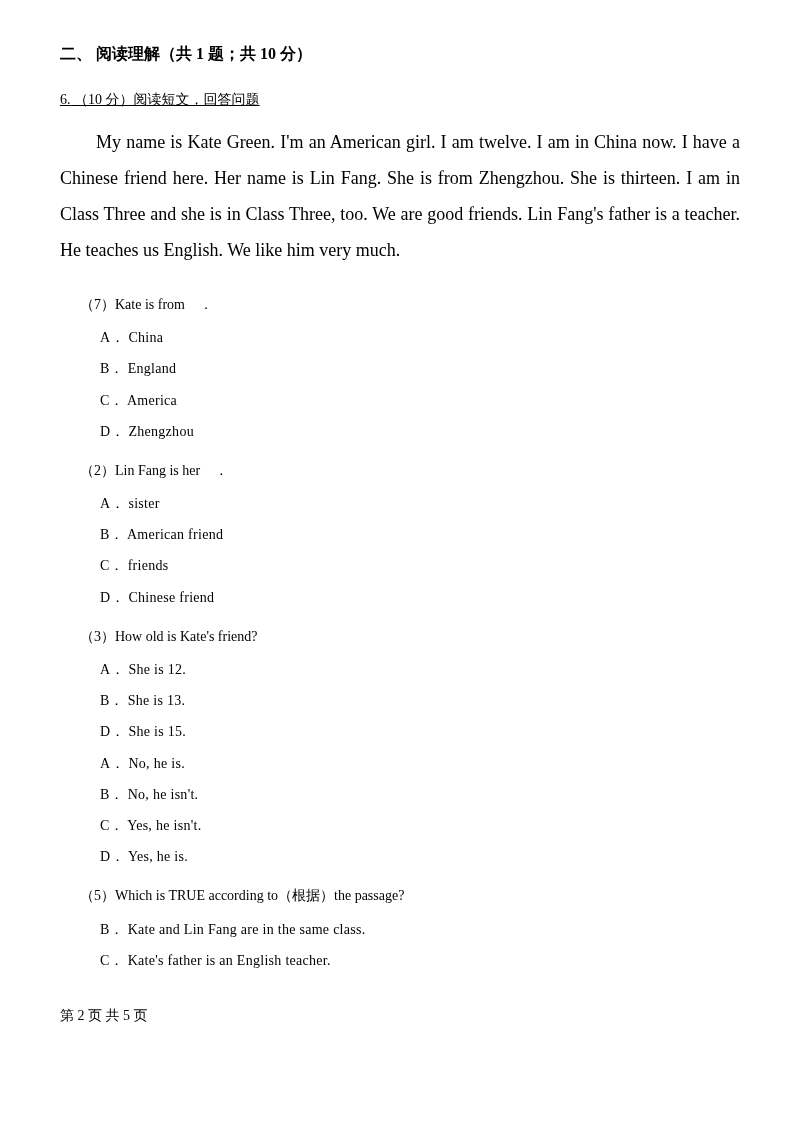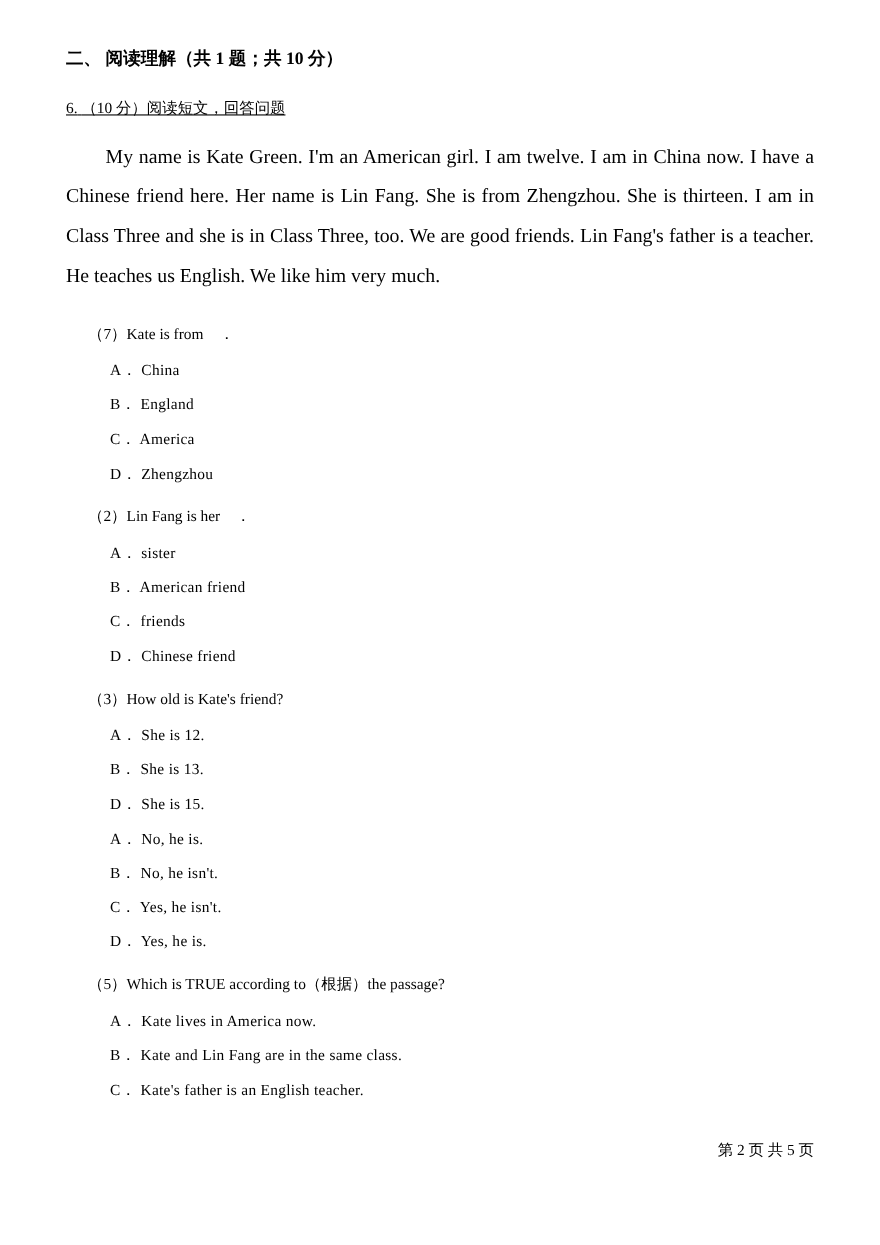--- a/index.html
+++ b/index.html
@@ -40,21 +40,21 @@
     .sub-question {
       margin: 14px 0 8px 20px;
       font-size: 14px;
     }
     .option {
       margin: 6px 0 6px 40px;
       font-size: 14px;
       letter-spacing: 0.02em;
     }
     .page-footer {
-      text-align: right;
+      text-align: left;
       margin-top: 30px;
       font-size: 14px;
     }
   </style>
 </head>
 <body>
 
 <div class="section-title">
   <span>二、 阅读理解（共 1 题；共 10 分）</span>
 </div>
@@ -90,21 +90,20 @@
       <div class="option">D． She is 15.</div>
     </div>
     <div>
       <div class="option">A． No, he is.</div>
       <div class="option">B． No, he isn't.</div>
       <div class="option">C． Yes, he isn't.</div>
       <div class="option">D． Yes, he is.</div>
     </div>
     <div>
       <div class="sub-question">（5）Which is TRUE according to（根据）the passage?</div>
-      <div class="option">A． Kate lives in America now.</div>
       <div class="option">B． Kate and Lin Fang are in the same class.</div>
       <div class="option">C． Kate's father is an English teacher.</div>
     </div>
   </div>
 
 <div class="page-footer">
   <span>第 2 页 共 5 页</span>
 </div>
 
 </body></html>

